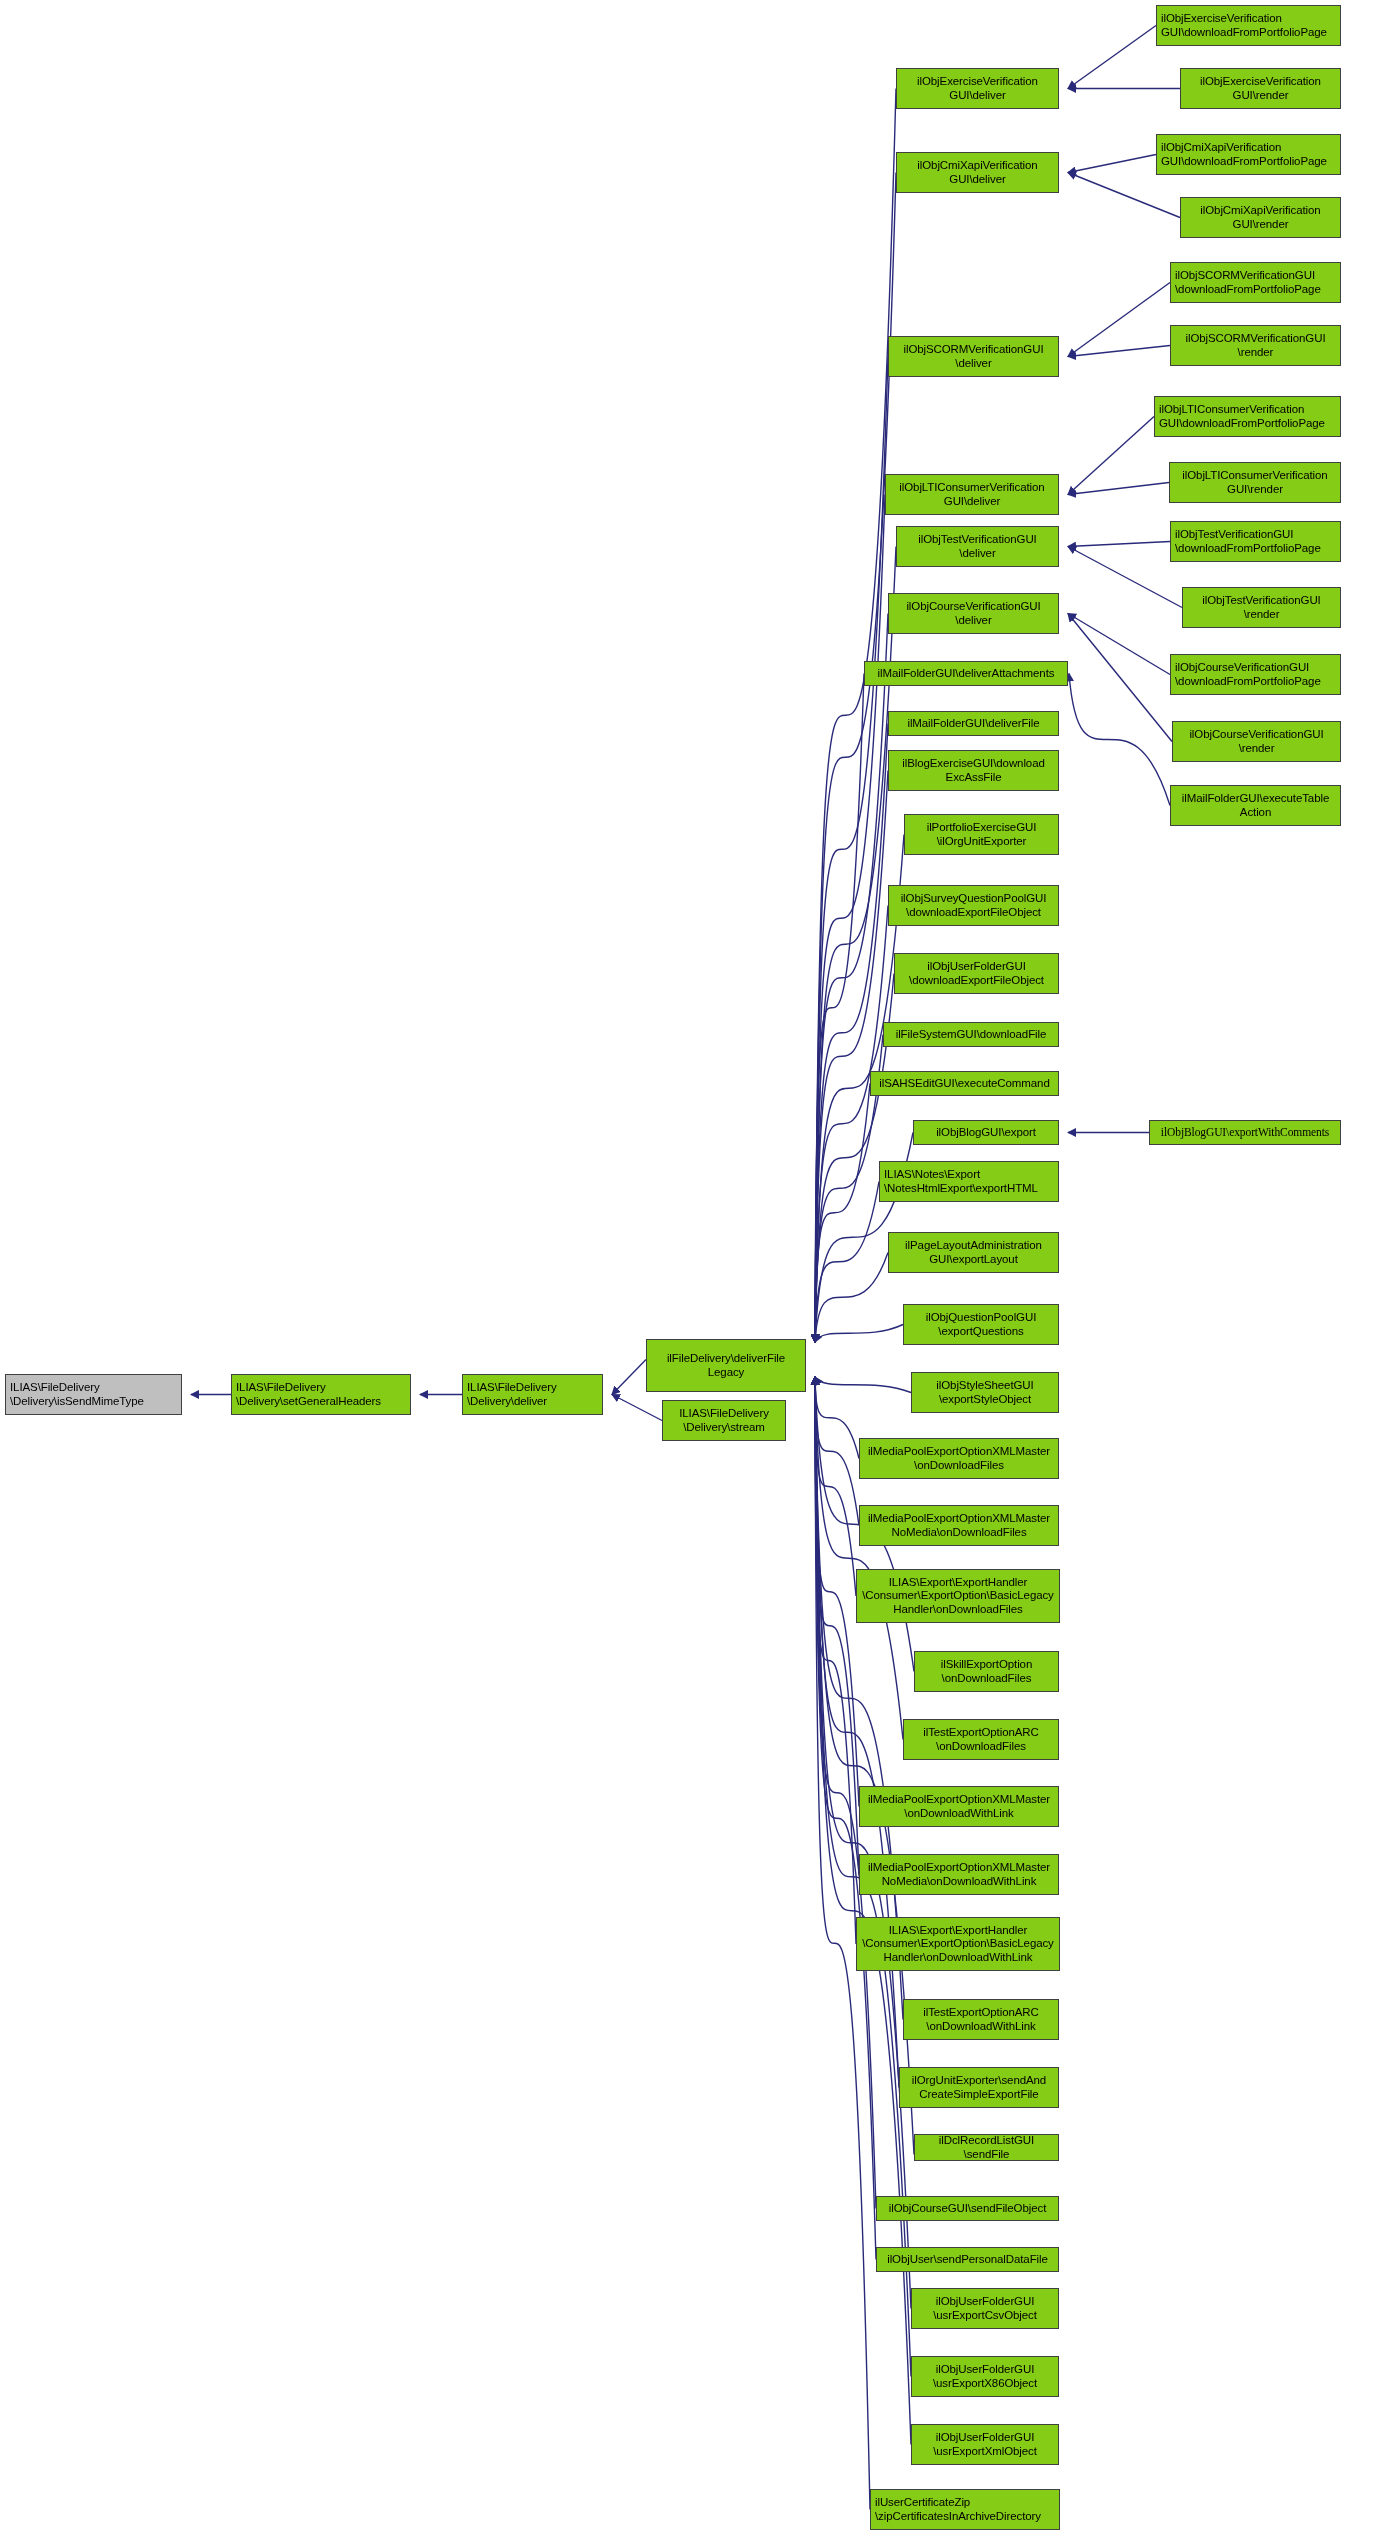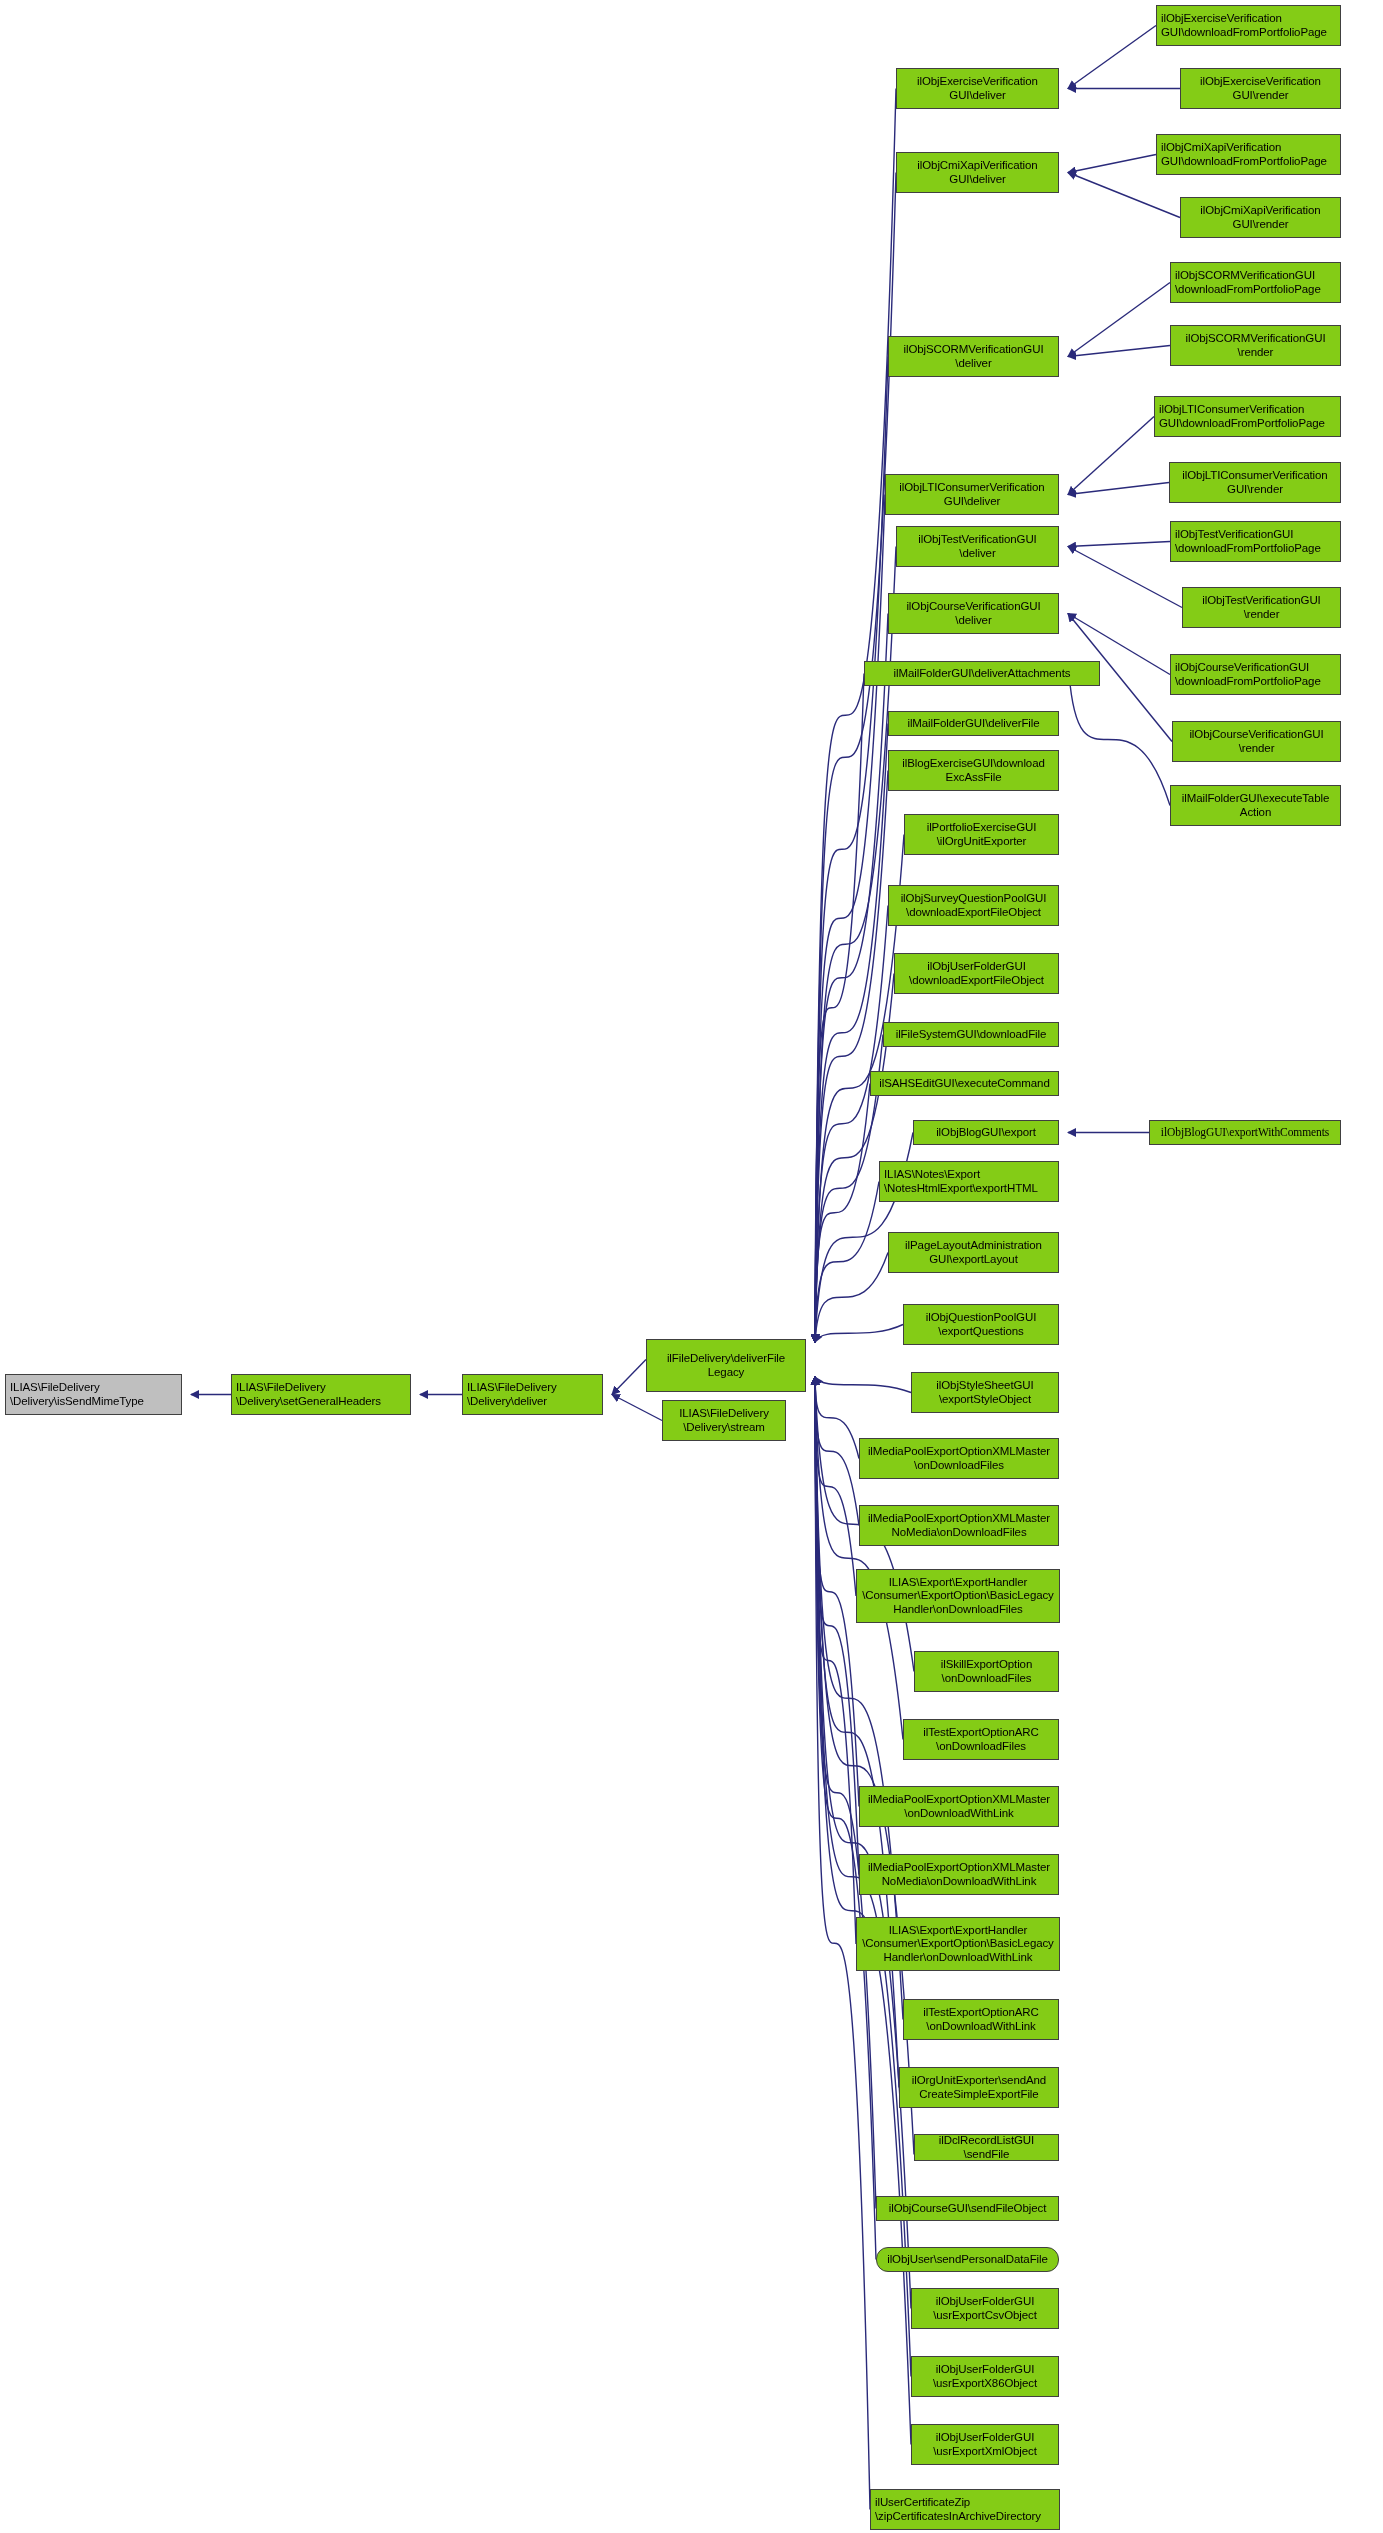--- a/index.html
+++ b/index.html
@@ -115,21 +115,21 @@
       <div class="node" style="left: 896px; top: 152px; width: 163px; height: 41px;">ilObjCmiXapiVerification
 GUI\deliver</div>
       <div class="node" style="left: 888px; top: 336px; width: 171px; height: 41px;">ilObjSCORMVerificationGUI
 \deliver</div>
       <div class="node" style="left: 885px; top: 474px; width: 174px; height: 41px;">ilObjLTIConsumerVerification
 GUI\deliver</div>
       <div class="node" style="left: 896px; top: 526px; width: 163px; height: 41px;">ilObjTestVerificationGUI
 \deliver</div>
       <div class="node" style="left: 888px; top: 593px; width: 171px; height: 41px;">ilObjCourseVerificationGUI
 \deliver</div>
-      <div class="node" style="left: 864px; top: 661px; width: 236px; height: 25px;">ilMailFolderGUI\deliverAttachments</div>
+      <div class="node" style="left: 864px; top: 661px; width: 204px; height: 25px;">ilMailFolderGUI\deliverAttachments</div>
       <div class="node" style="left: 888px; top: 711px; width: 171px; height: 25px;">ilMailFolderGUI\deliverFile</div>
       <div class="node" style="left: 888px; top: 750px; width: 171px; height: 41px;">ilBlogExerciseGUI\download
 ExcAssFile</div>
       <div class="node" style="left: 904px; top: 814px; width: 155px; height: 41px;">ilPortfolioExerciseGUI
 \ilOrgUnitExporter</div>
       <div class="node" style="left: 888px; top: 885px; width: 171px; height: 41px;">ilObjSurveyQuestionPoolGUI
 \downloadExportFileObject</div>
       <div class="node" style="left: 894px; top: 953px; width: 165px; height: 41px;">ilObjUserFolderGUI
 \downloadExportFileObject</div>
       <div class="node" style="left: 883px; top: 1022px; width: 176px; height: 25px;">ilFileSystemGUI\downloadFile</div>
@@ -161,21 +161,21 @@
       <div class="node" style="left: 856px; top: 1917px; width: 204px; height: 54px;">ILIAS\Export\ExportHandler
 \Consumer\ExportOption\BasicLegacy
 Handler\onDownloadWithLink</div>
       <div class="node" style="left: 903px; top: 1999px; width: 156px; height: 41px;">ilTestExportOptionARC
 \onDownloadWithLink</div>
       <div class="node" style="left: 899px; top: 2067px; width: 160px; height: 41px;">ilOrgUnitExporter\sendAnd
 CreateSimpleExportFile</div>
       <div class="node" style="left: 914px; top: 2134px; width: 145px; height: 27px;">ilDclRecordListGUI
 \sendFile</div>
       <div class="node" style="left: 876px; top: 2196px; width: 183px; height: 25px;">ilObjCourseGUI\sendFileObject</div>
-      <div class="node" style="left: 876px; top: 2247px; width: 183px; height: 25px; border-radius: 12px;">ilObjUser\sendPersonalDataFile</div>
+      <div class="node" style="left: 876px; top: 2247px; width: 183px; height: 25px;">ilObjUser\sendPersonalDataFile</div>
       <div class="node" style="left: 911px; top: 2288px; width: 148px; height: 41px;">ilObjUserFolderGUI
 \usrExportCsvObject</div>
       <div class="node" style="left: 911px; top: 2356px; width: 148px; height: 41px;">ilObjUserFolderGUI
 \usrExportX86Object</div>
       <div class="node" style="left: 911px; top: 2424px; width: 148px; height: 41px;">ilObjUserFolderGUI
 \usrExportXmlObject</div>
       <div class="node" style="left: 870px; top: 2489px; width: 190px; height: 41px; justify-content: flex-start; text-align: left; padding-left: 4px;">ilUserCertificateZip
 \zipCertificatesInArchiveDirectory</div>
       <div class="node" style="left: 1156px; top: 5px; width: 185px; height: 41px; justify-content: flex-start; text-align: left; padding-left: 4px;">ilObjExerciseVerification
 GUI\downloadFromPortfolioPage</div>

